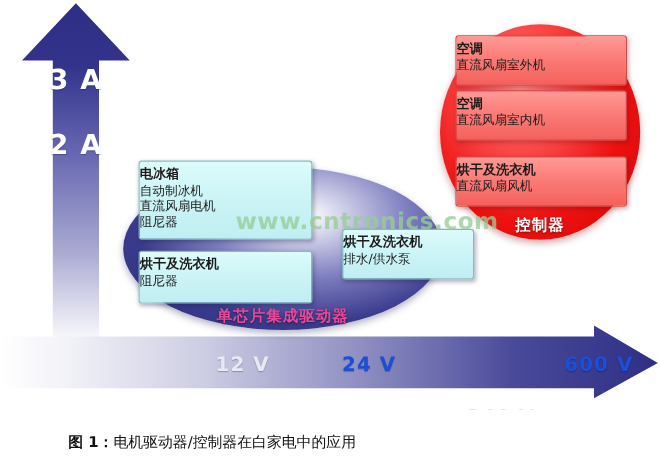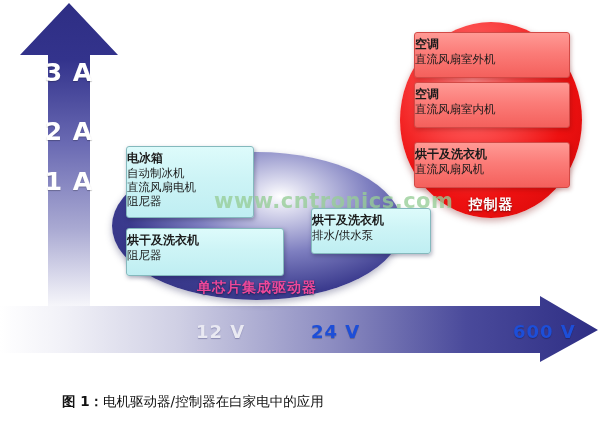--- a/index.html
+++ b/index.html
@@ -151,21 +151,21 @@
     box-shadow: 1px 2px 4px rgba(30,30,70,0.35);
   }
   .box.red {
     background: linear-gradient(180deg, #ff9a95 0%, #fb7c78 45%, #f4605c 100%);
     border: 1px solid #d24a46;
     color: #1b1b1b;
     box-shadow: 1px 2px 4px rgba(110,10,10,0.3);
   }
 
   
-  #box-fridge   { left: 126px; top: 146px; width: 128px; height: 72px; }
+  #box-fridge   { left: 126px; top: 146px; width: 158px; height: 72px; }
   #box-washer   { left: 126px; top: 228px; width: 158px; height: 48px; }
   #box-pump     { left: 311px; top: 208px; width: 120px; height: 46px; }
 
   
   #box-ac-out   { left: 414px; top: 32px;  width: 156px; height: 46px; }
   #box-ac-in    { left: 414px; top: 82px;  width: 156px; height: 46px; }
   #box-dryfan   { left: 414px; top: 142px; width: 156px; height: 46px; }
 
   
   #watermark {
@@ -206,21 +206,20 @@
           <stop offset="72%" stop-color="#a9a9d2"></stop>
           <stop offset="92%" stop-color="#e8e8f3"></stop>
           <stop offset="100%" stop-color="#ffffff"></stop>
         </linearGradient>
       </defs>
       <polygon points="51,3 100,55 72,55 72,316 30,316 30,55 2,55" fill="url(#vgrad)"></polygon>
     </svg>
   </div>
   <div class="v-label" id="v-label-3a">3 A</div>
   <div class="v-label" id="v-label-2a">2 A</div>
-  <div class="v-label" id="v-label-1a">1 A</div>
 
   <div id="horizontal-arrow">
     <svg width="600" height="68" viewBox="0 0 600 68" xmlns="http://www.w3.org/2000/svg">
       <defs>
         <linearGradient id="hgrad" x1="0" y1="0" x2="1" y2="0">
           <stop offset="0%" stop-color="#ffffff"></stop>
           <stop offset="10%" stop-color="#f2f2f8"></stop>
           <stop offset="30%" stop-color="#cfcfe4"></stop>
           <stop offset="55%" stop-color="#8e8ec2"></stop>
           <stop offset="78%" stop-color="#4a4a9b"></stop>

